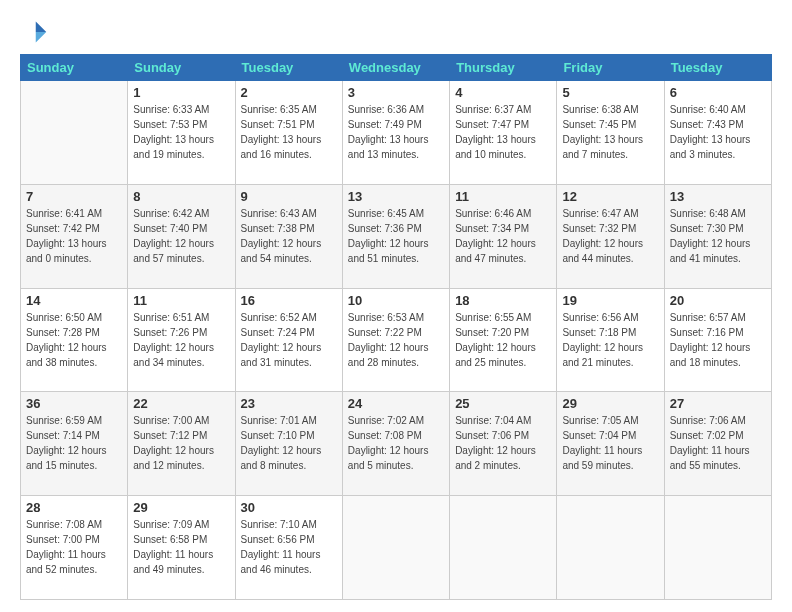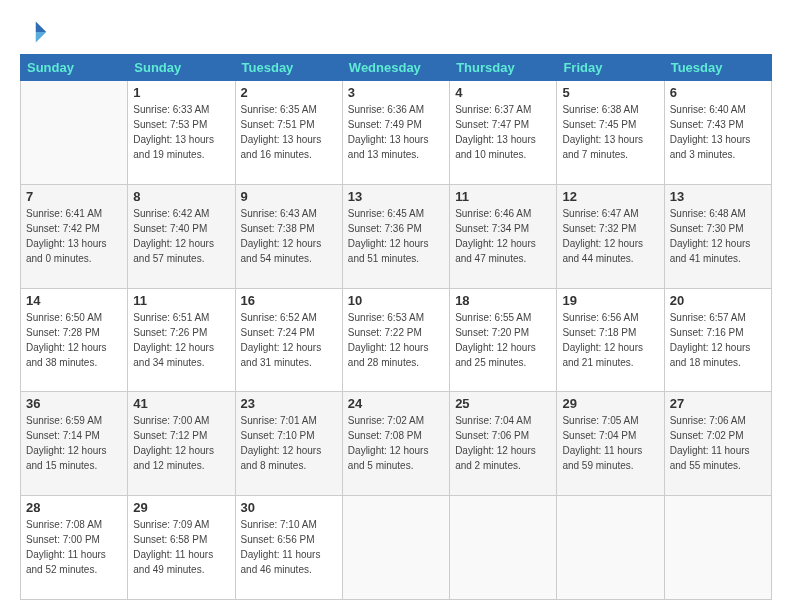--- a/index.html
+++ b/index.html
@@ -219,21 +219,21 @@
             <span class="day-number">20</span>
             <div class="day-info">Sunrise: 6:57 AM<br>Sunset: 7:16 PM<br>Daylight: 12 hours and 18 minutes.</div>
           </td>
         </tr>
         <tr class="row-shade">
           <td>
             <span class="day-number">36</span>
             <div class="day-info">Sunrise: 6:59 AM<br>Sunset: 7:14 PM<br>Daylight: 12 hours and 15 minutes.</div>
           </td>
           <td>
-            <span class="day-number">41</span>
+            <span class="day-number">22</span>
             <div class="day-info">Sunrise: 7:00 AM<br>Sunset: 7:12 PM<br>Daylight: 12 hours and 12 minutes.</div>
           </td>
           <td>
             <span class="day-number">23</span>
             <div class="day-info">Sunrise: 7:01 AM<br>Sunset: 7:10 PM<br>Daylight: 12 hours and 8 minutes.</div>
           </td>
           <td>
             <span class="day-number">24</span>
             <div class="day-info">Sunrise: 7:02 AM<br>Sunset: 7:08 PM<br>Daylight: 12 hours and 5 minutes.</div>
           </td>

